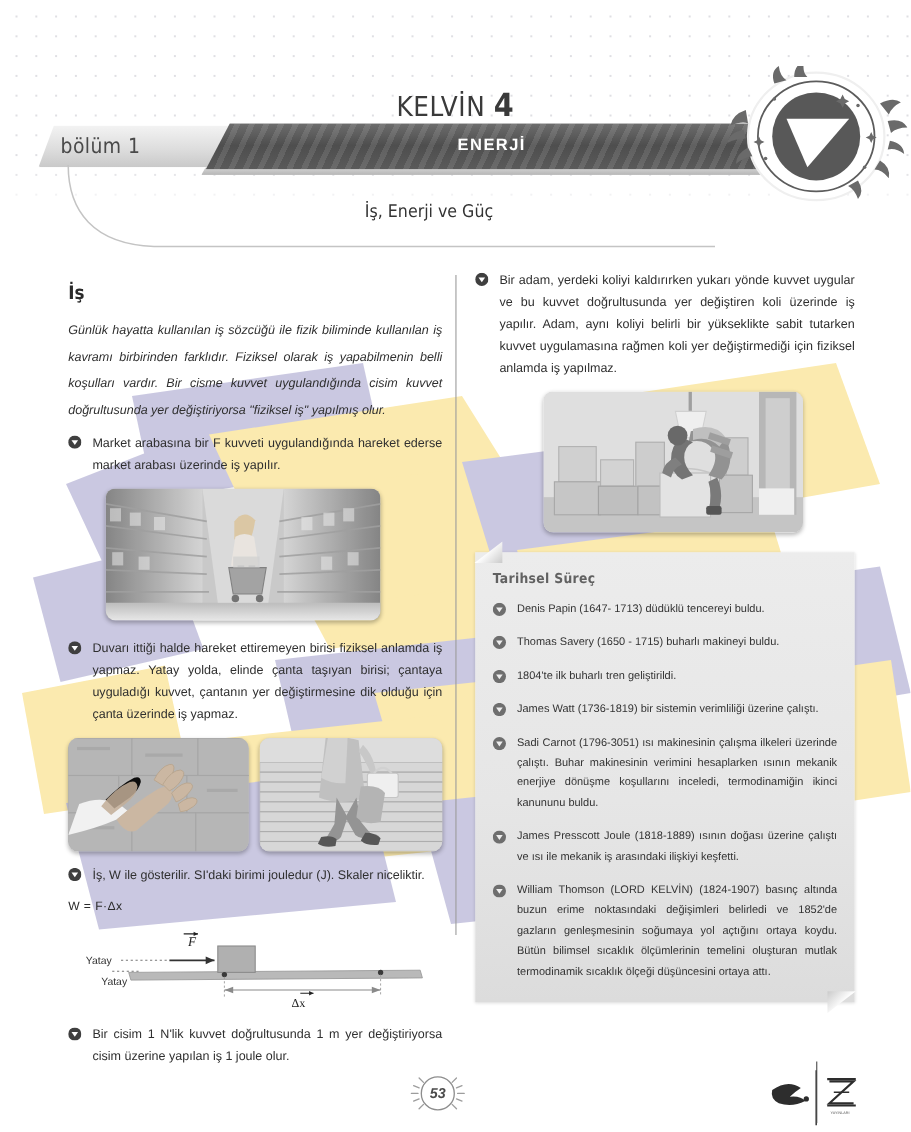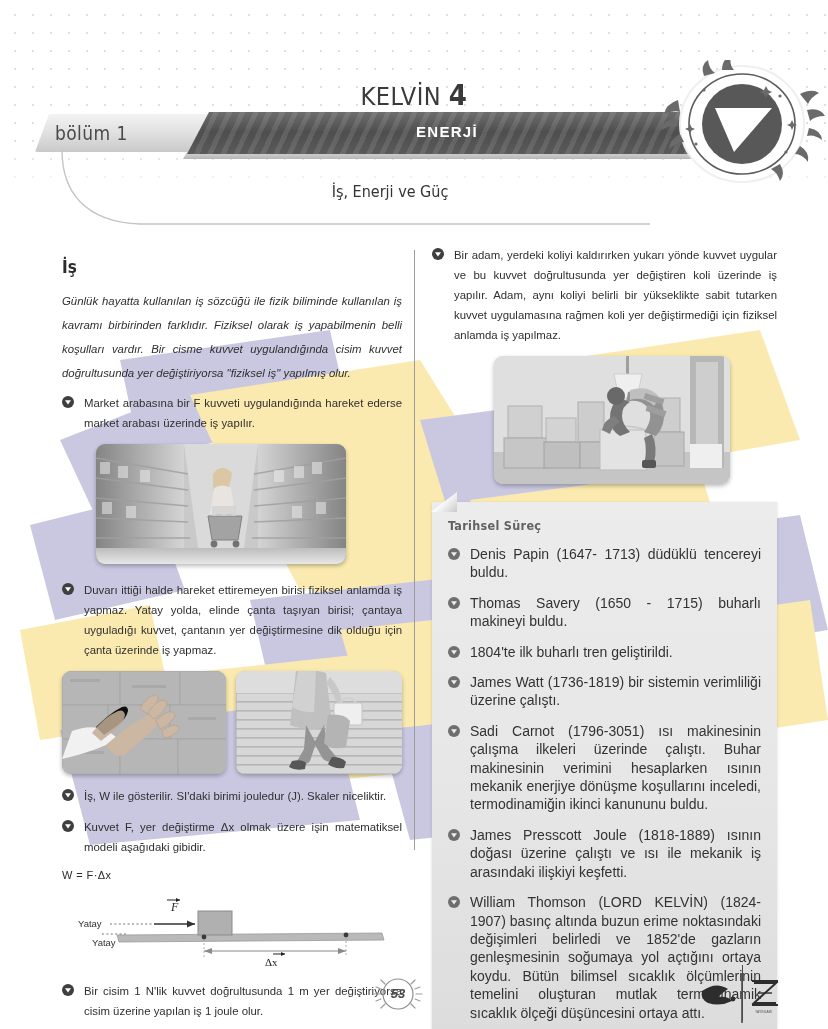--- a/index.html
+++ b/index.html
@@ -138,21 +138,21 @@
   }
   .sidebox:after{
     content:"";position:absolute;right:-1px;bottom:-10px;width:26px;height:20px;
     background:linear-gradient(315deg,#ffffff 45%,#c9c9c9 100%);
     clip-path:polygon(0 0,100% 0,0 100%);
   }
   .sidebox h3{
     margin:0 0 12px 0;font-size:12.5px;color:#616161;font-weight:bold;
     font-family:"DejaVu Sans Condensed","Liberation Sans",sans-serif;letter-spacing:.3px;
   }
-  .sidebox .bullet{font-size:14px;line-height:18.4px;margin-bottom:12px;color:#333;}
+  .sidebox .bullet{font-size:10px;line-height:18.4px;margin-bottom:12px;color:#333;}
 
   
   .footer{position:absolute;left:0;top:965px;width:828px;height:64px;z-index:6;}
   .pageno{position:absolute;left:368px;top:6px;width:60px;height:46px;}
   .pageno .num{
     position:absolute;left:0;top:0;width:60px;text-align:center;line-height:46px;
     font-size:13px;color:#4a4a4a;font-weight:bold;font-style:italic;
   }
   .logos{position:absolute;left:700px;top:8px;width:90px;height:42px;}
   .sep{position:absolute;left:742px;top:0;width:1px;height:56px;background:#4a4a4a;}
@@ -398,27 +398,20 @@
     </div>
 
     <div class="bullet">
       <svg class="bico" viewBox="0 0 12 12">
         <circle cx="6" cy="6" r="6" fill="#3f3f3f"></circle>
           <path d="M3 4.2 L9 4.2 L6 8.6 Z" fill="#fff"></path>
       </svg>
       <span>İş, W ile gösterilir. SI'daki birimi jouledur (J). Skaler niceliktir.</span>
     </div>
 
-    <div class="bullet">
-      <svg class="bico" viewBox="0 0 12 12">
-        <circle cx="6" cy="6" r="6" fill="#3f3f3f"></circle>
-          <path d="M3 4.2 L9 4.2 L6 8.6 Z" fill="#fff"></path>
-      </svg>
-      <span>Kuvvet F, yer değiştirme Δx olmak üzere işin matematiksel modeli aşağıdaki gibidir.</span>
-    </div>
 
     <div class="formula">W = F·Δx</div>
 
     
     <svg class="diagram" width="330" height="78" viewBox="0 0 330 78">
 
       <polygon points="55,46 320,44 322,51 57,53" fill="#b9b9b9" stroke="#9a9a9a" stroke-width=".8"></polygon>
 
       <rect x="136" y="22" width="34" height="24" fill="#b0b0b0" stroke="#8c8c8c" stroke-width="1"></rect>
 

